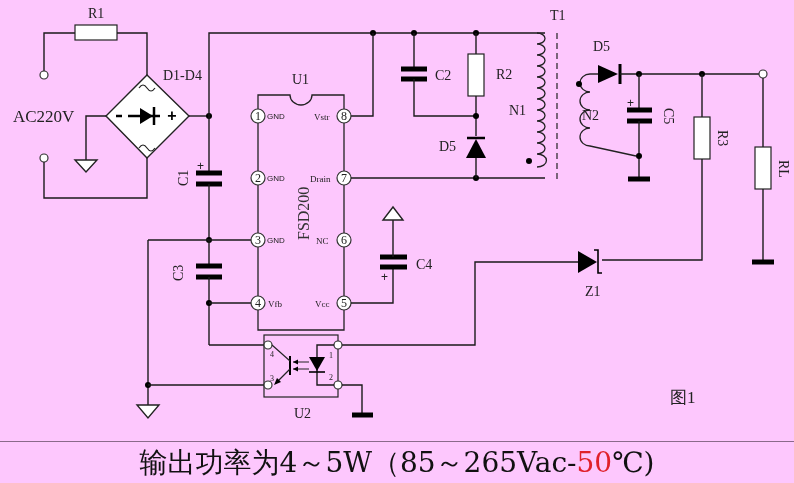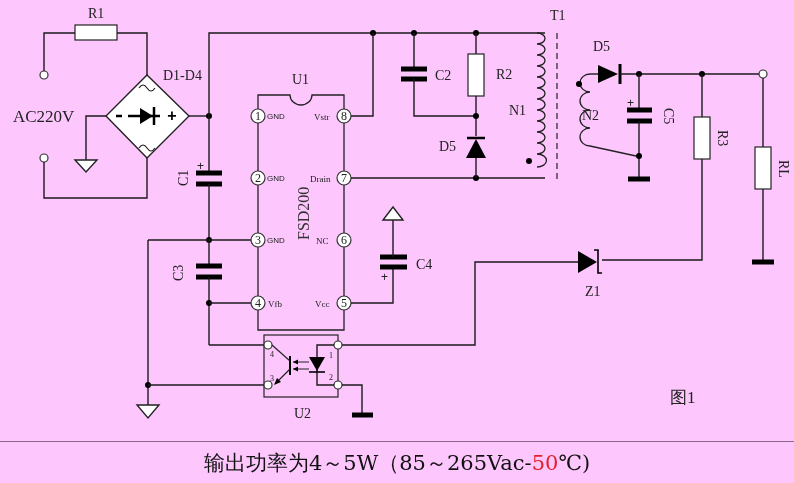--- a/index.html
+++ b/index.html
@@ -9,21 +9,21 @@
   .thick { stroke:#000; stroke-width:5; fill:none; }
   .dot { fill:#000; }
   .term { fill:#fff; stroke:#333; stroke-width:1.2; }
   .lbl { font-family:"Liberation Serif", serif; font-size:14px; fill:#222; }
   .lbl-big { font-family:"Liberation Serif", serif; font-size:17px; fill:#222; }
   .pin-lbl { font-family:"Liberation Serif", serif; font-size:9px; fill:#222; }
   .pin-lbl-s { font-family:"Liberation Sans", sans-serif; font-size:8px; fill:#222; }
   .pin-num { font-family:"Liberation Serif", serif; font-size:12px; fill:#222; text-anchor:middle; dominant-baseline:central; }
   .resistor { fill:#fff; stroke:#222; stroke-width:1.2; }
   #caption-bar { position:absolute; left:0; top:441px; width:794px; height:42px; border-top:1.5px solid #8a6a8a; text-align:center; }
-  #caption { font-family:"DejaVu Serif", serif; font-size:21px; color:#111; line-height:42px; }
+  #caption { font-family:"DejaVu Serif", serif; font-size:28px; color:#111; line-height:42px; }
   #caption .hl { color:#e0202a; }
 </style>
 </head>
 <body>
 
 <svg id="schematic" width="794" height="441" viewBox="0 0 794 441">
 
   <g>
 
     <polyline class="w" points="44,72 44,33 75,33"></polyline>

